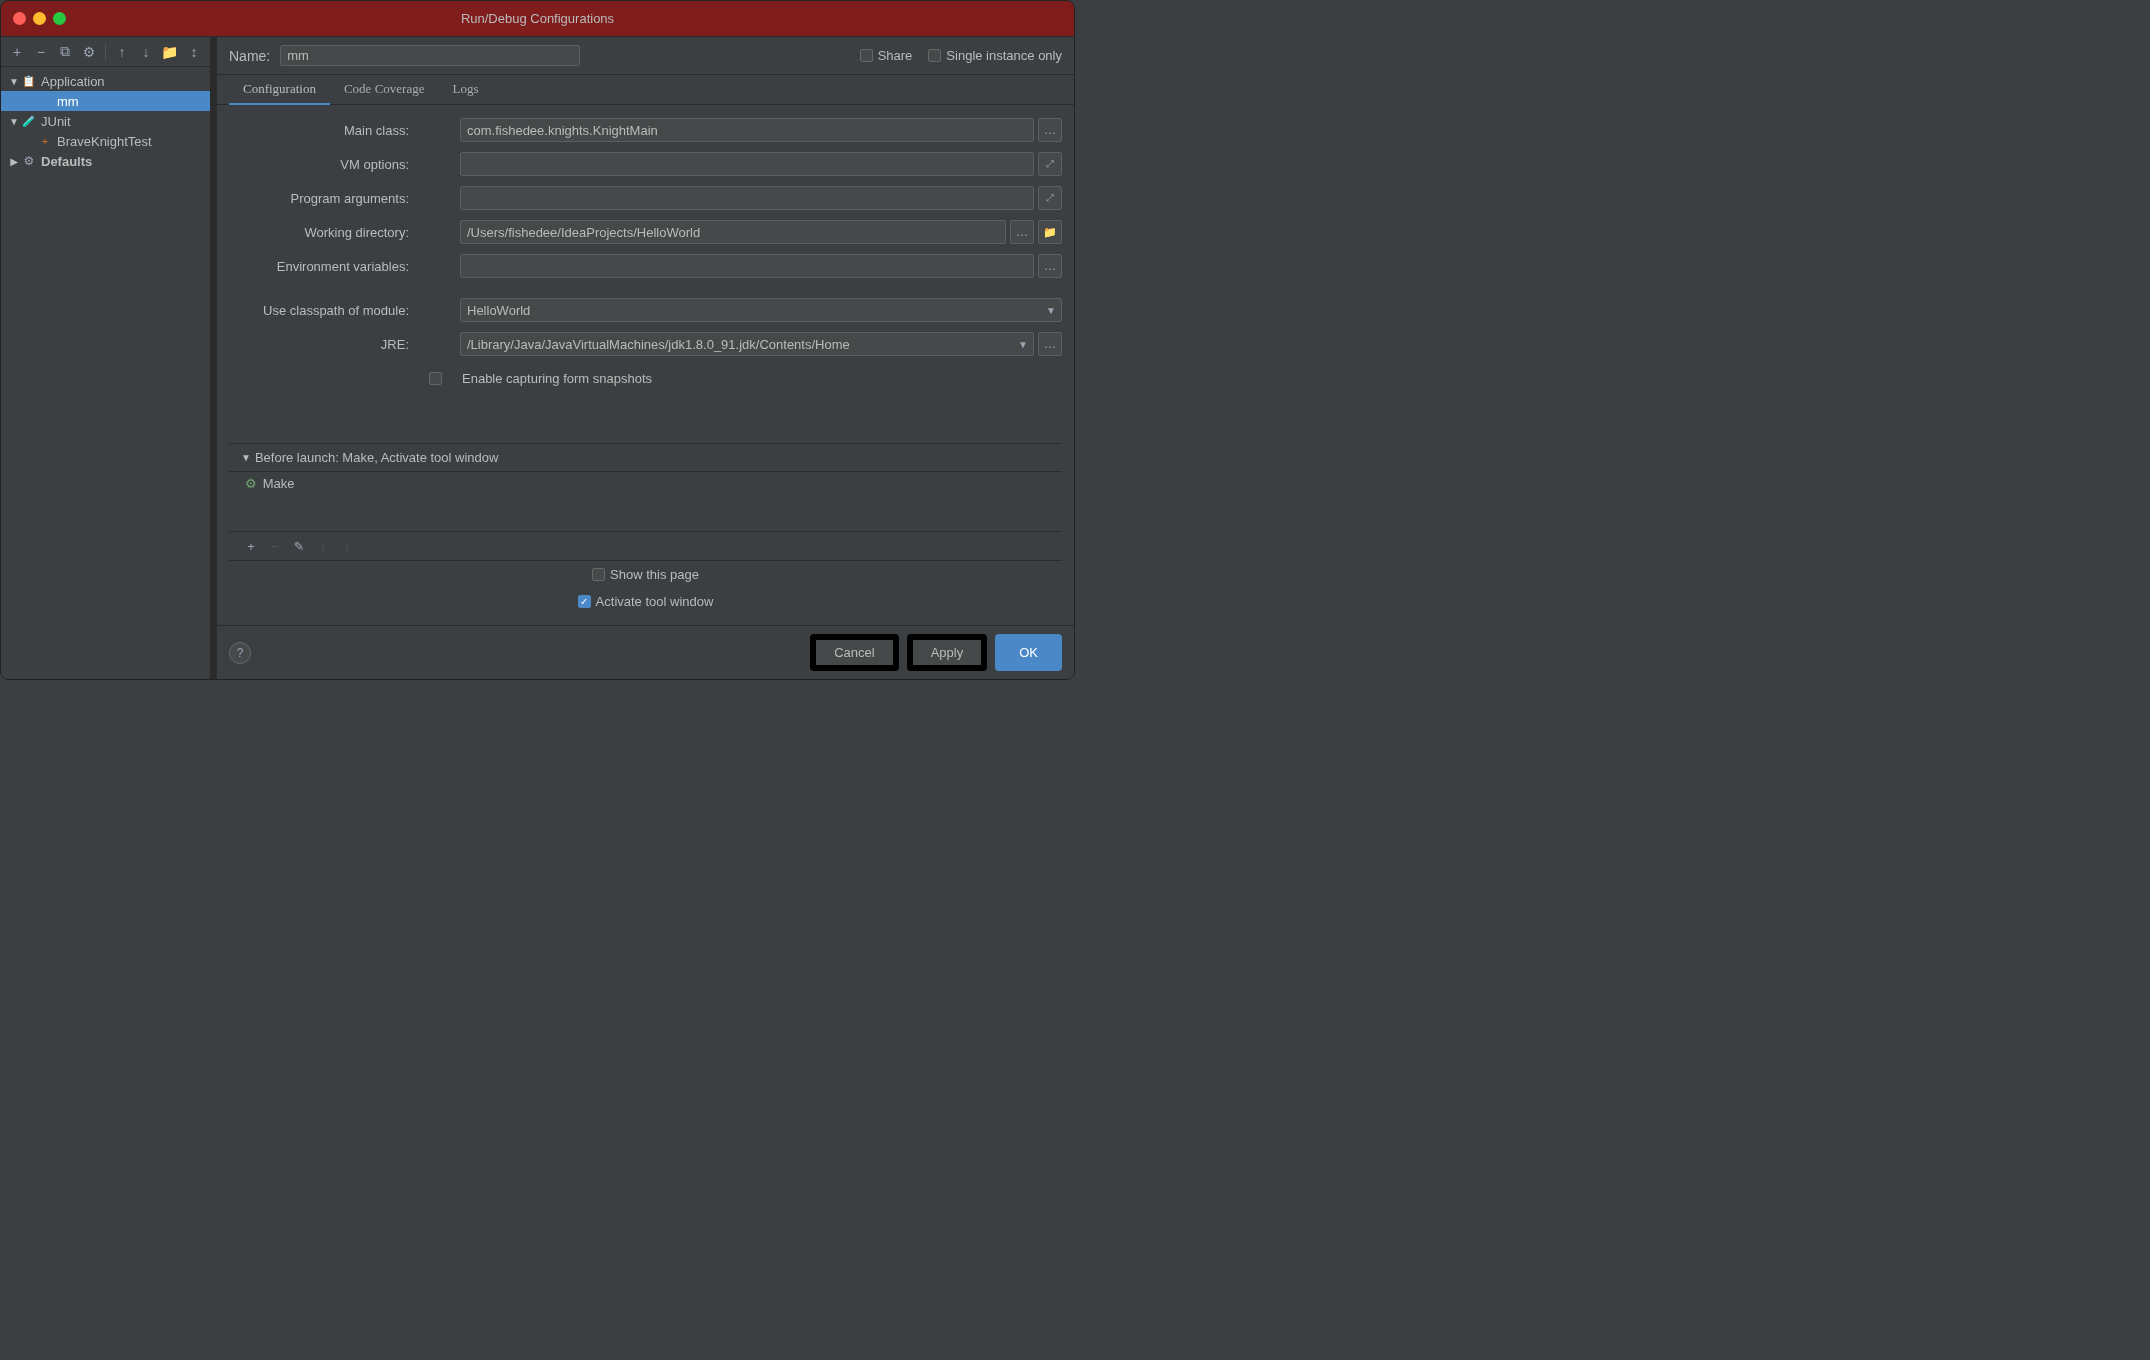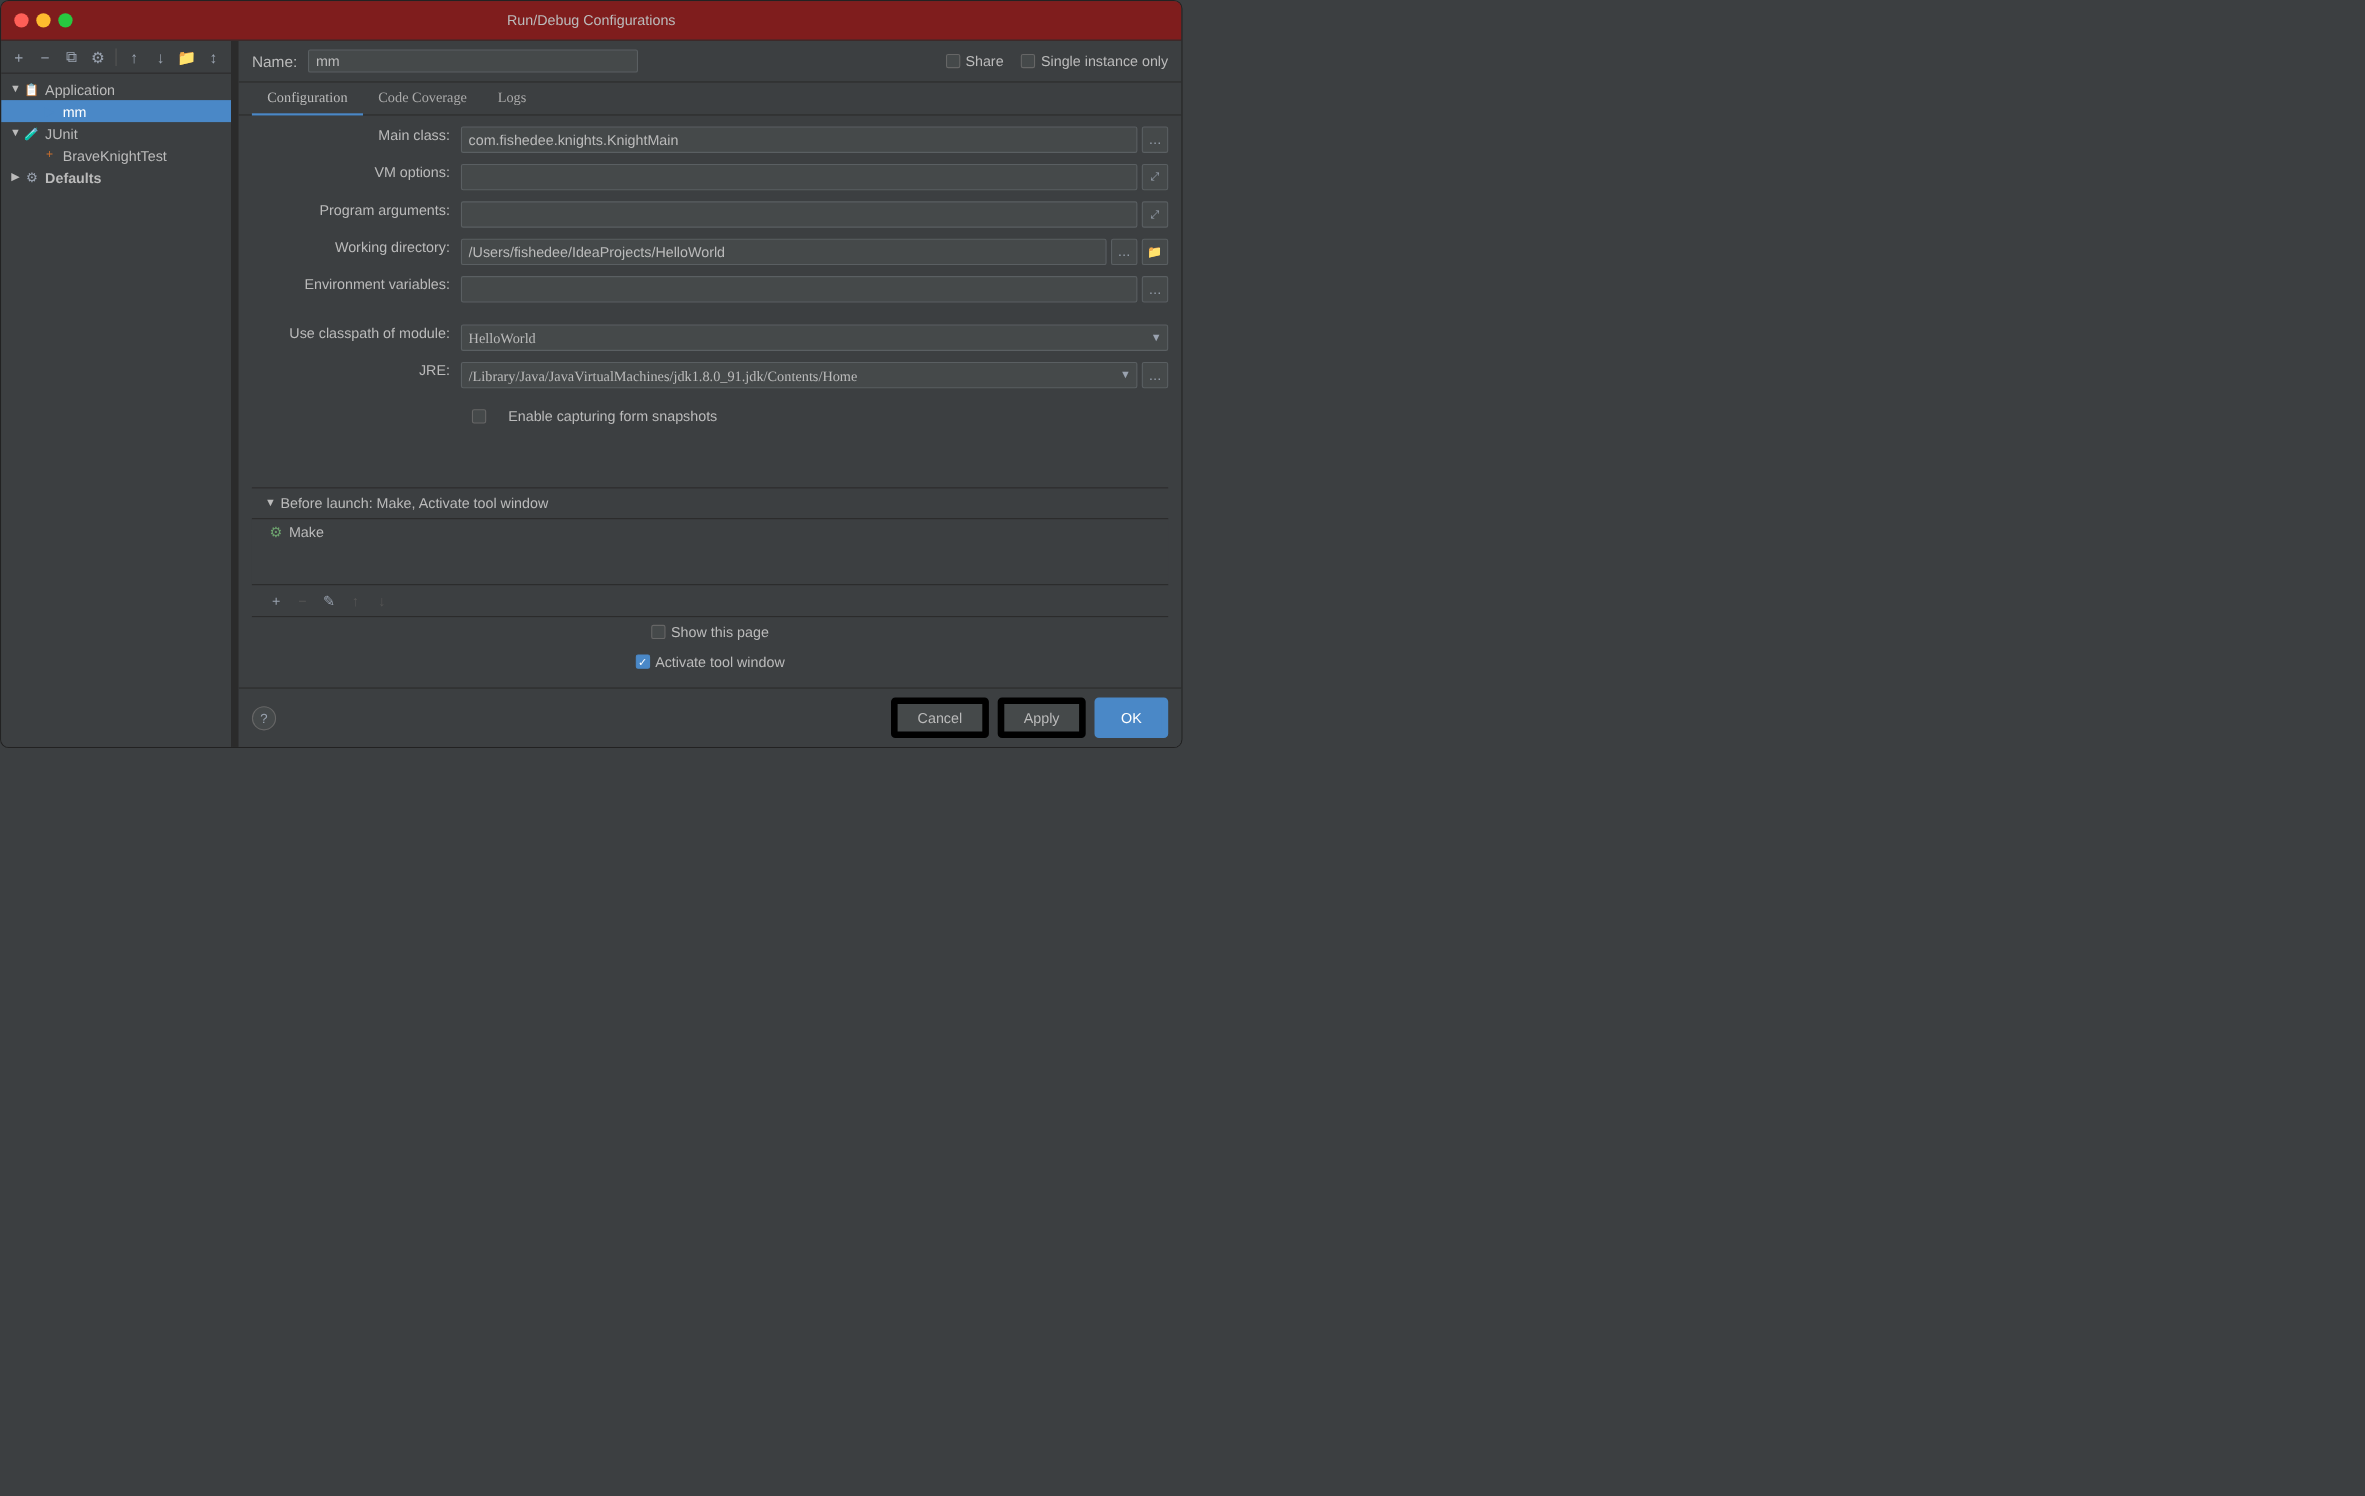--- a/index.html
+++ b/index.html
@@ -175,23 +175,24 @@
     .config-content {
       flex: 1;
       overflow-y: auto;
       padding: 10px 12px;
       display: flex;
       flex-direction: column;
       gap: 0;
     }
     .form-row {
       display: flex;
-      align-items: flex-start;
+      align-items: center;
       min-height: 30px;
       margin-bottom: 4px;
+      gap: 41px;
     }
     .form-label {
       width: 190px;
       flex-shrink: 0;
       color: #bbbbbb;
       font-size: 13px;
       text-align: right;
       padding-right: 10px;
     }
     .form-field {
@@ -227,21 +228,20 @@
       background: #45494a;
       border: 1px solid #5a5f62;
       color: #bbbbbb;
       padding: 2px 6px;
       font-size: 13px;
       border-radius: 2px;
       outline: none;
       height: 24px;
       appearance: none;
       cursor: pointer;
-      font-family: Liberation Serif, serif;
     }
     .select-wrapper {
       flex: 1;
       position: relative;
       display: flex;
       align-items: center;
     }
     .select-wrapper .dropdown-arrow {
       position: absolute;
       right: 6px;

